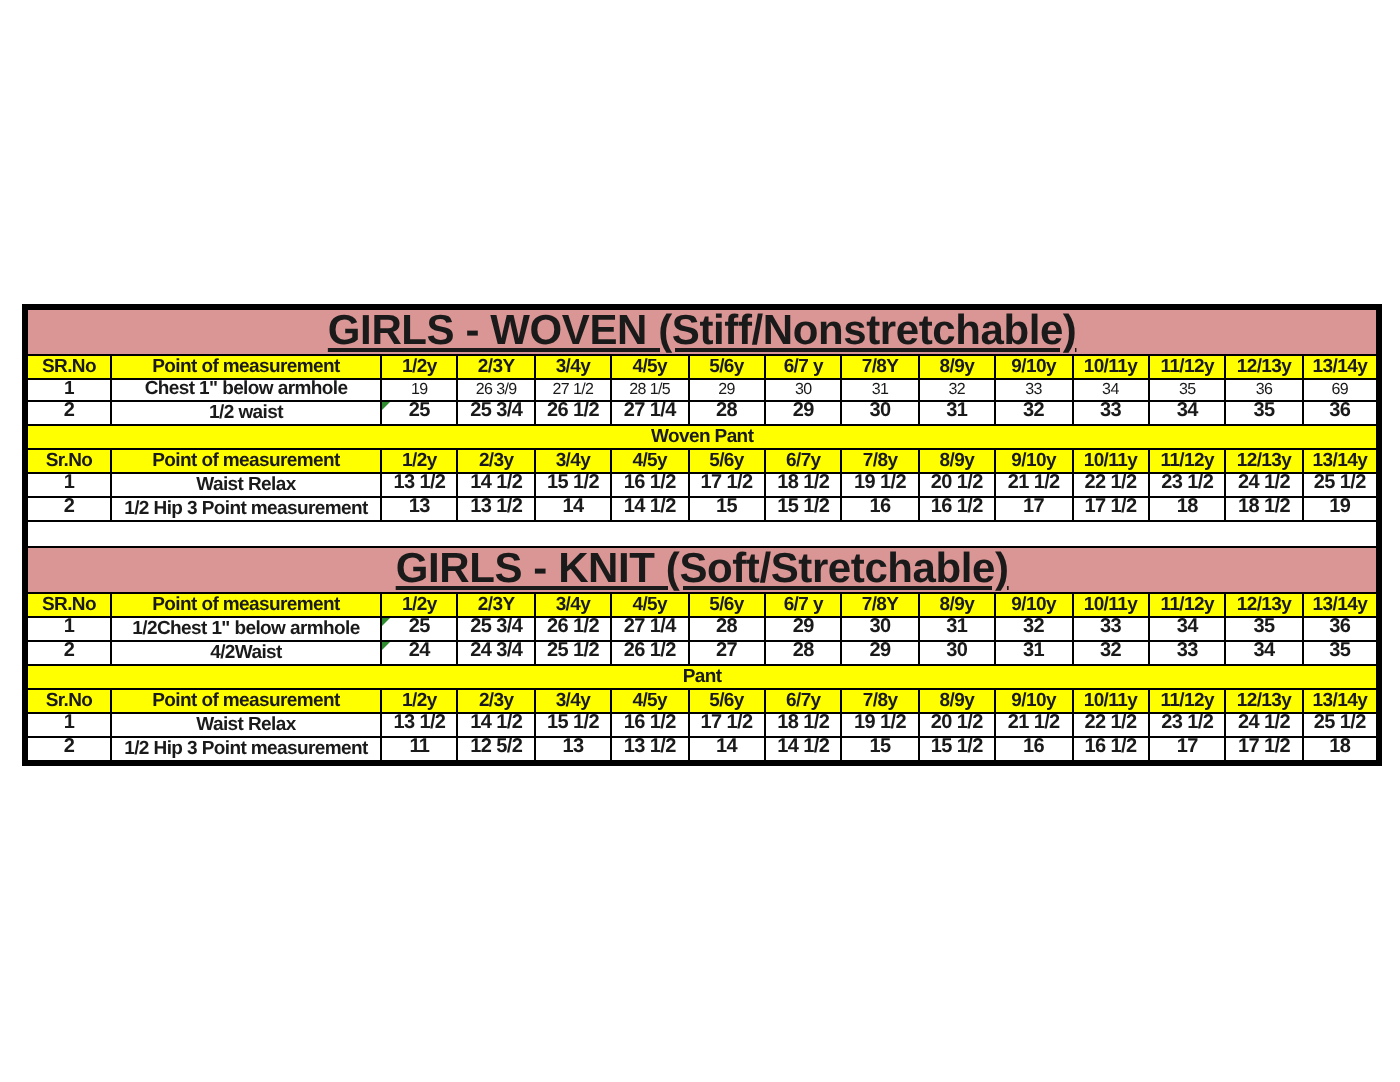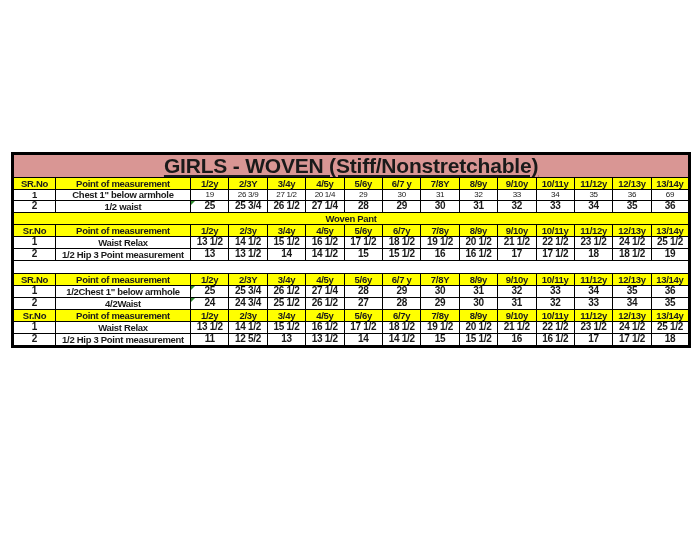--- a/index.html
+++ b/index.html
@@ -94,21 +94,21 @@
           <td>11/12y</td>
           <td>12/13y</td>
           <td>13/14y</td>
         </tr>
         <tr class="r-data small">
           <td class="col-sr">1</td>
           <td class="col-pom">Chest 1" below armhole</td>
           <td>19</td>
           <td>26 3/9</td>
           <td>27 1/2</td>
-          <td>20 1/4</td>
+          <td>28 1/5</td>
           <td>29</td>
           <td>30</td>
           <td>31</td>
           <td>32</td>
           <td>33</td>
           <td>34</td>
           <td>35</td>
           <td>36</td>
           <td>69</td>
         </tr>
@@ -179,20 +179,23 @@
           <td>16 1/2</td>
           <td>17</td>
           <td>17 1/2</td>
           <td>18</td>
           <td>18 1/2</td>
           <td>19</td>
         </tr>
         <tr class="r-gap">
           <td colspan="15" class="c-gap"></td>
         </tr>
+        <tr class="r-title">
+          <td colspan="15" class="c-title">GIRLS - KNIT (Soft/Stretchable)</td>
+        </tr>
         <tr class="r-header">
           <td class="col-sr">SR.No</td>
           <td class="col-pom">Point of measurement</td>
           <td>1/2y</td>
           <td>2/3Y</td>
           <td>3/4y</td>
           <td>4/5y</td>
           <td>5/6y</td>
           <td>6/7 y</td>
           <td>7/8Y</td>
@@ -230,20 +233,23 @@
           <td>27</td>
           <td>28</td>
           <td>29</td>
           <td>30</td>
           <td>31</td>
           <td>32</td>
           <td>33</td>
           <td>34</td>
           <td>35</td>
         </tr>
+        <tr class="r-band">
+          <td colspan="15" class="c-band">Pant</td>
+        </tr>
         <tr class="r-header">
           <td class="col-sr">Sr.No</td>
           <td class="col-pom">Point of measurement</td>
           <td>1/2y</td>
           <td>2/3y</td>
           <td>3/4y</td>
           <td>4/5y</td>
           <td>5/6y</td>
           <td>6/7y</td>
           <td>7/8y</td>

